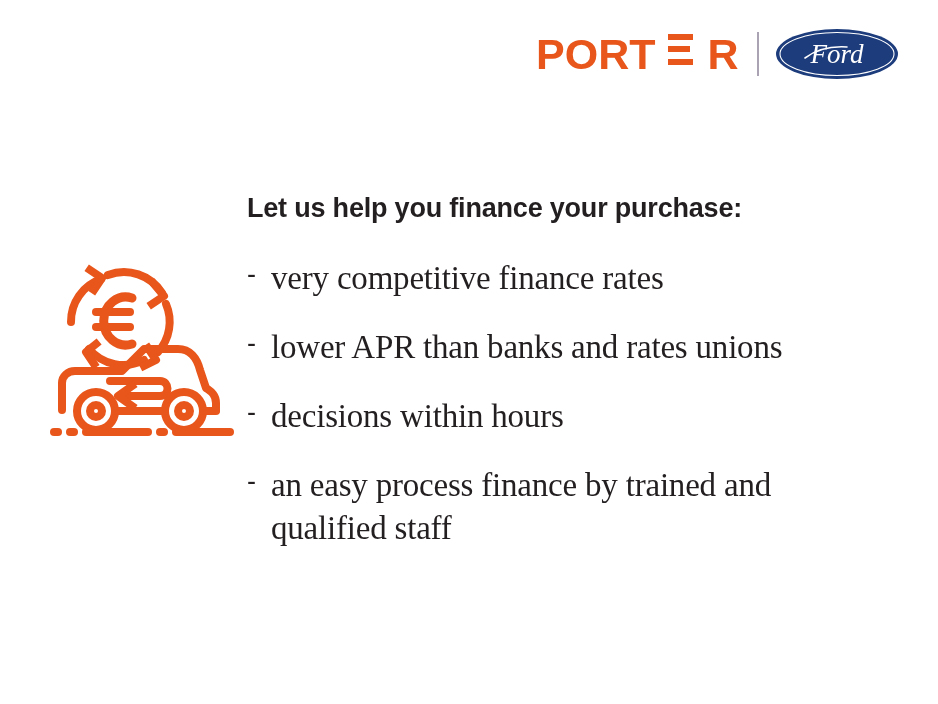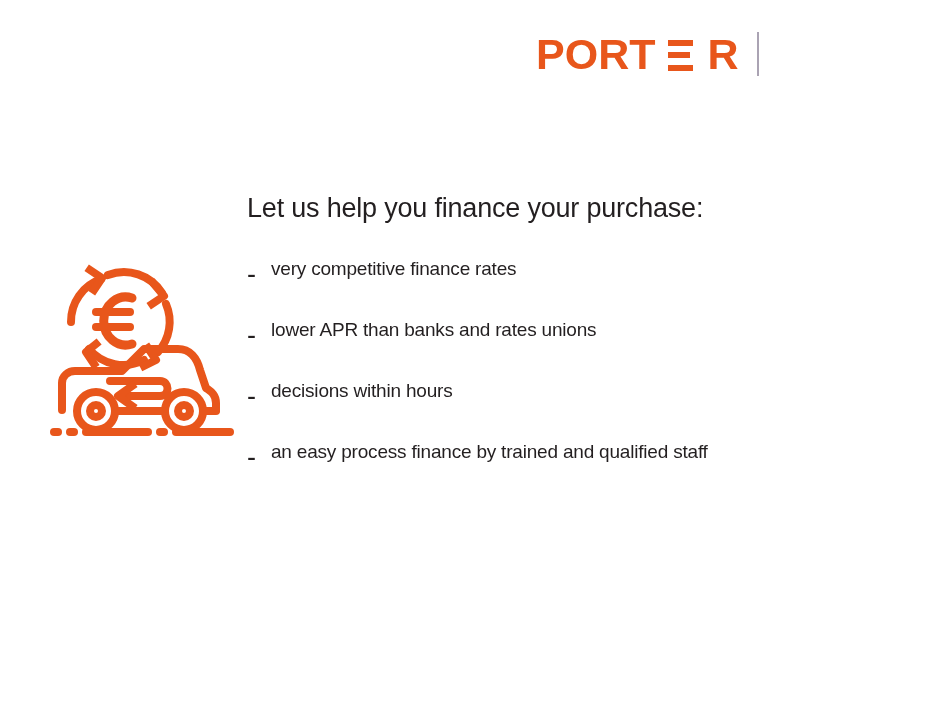--- a/index.html
+++ b/index.html
@@ -27,21 +27,20 @@
   .logo-lockup {
     position: absolute;
     top: 26px;
     left: 536px;
     display: flex;
     align-items: center;
     height: 56px;
   }
   .porter-wordmark {
     display: flex;
-    align-items: center;
     font-family: "Liberation Sans", sans-serif;
     font-weight: bold;
     font-size: 43px;
     letter-spacing: -0.5px;
     color: #E8561B;
     line-height: 1;
     gap: 12px;
   }
   .porter-text {
     font-weight: bold;
@@ -99,21 +98,21 @@
   
   .content {
     position: absolute;
     left: 247px;
     top: 193px;
     width: 640px;
   }
   .headline {
     font-family: "Liberation Sans", sans-serif;
     font-size: 27px;
-    font-weight: normal;
+    font-weight: bold;
     color: #231F20;
     line-height: 1.15;
     letter-spacing: -0.2px;
     margin: 0 0 33px 0;
     white-space: nowrap;
   }
   .bullet-list {
     list-style: none;
     margin: 0;
     padding: 0;
@@ -127,25 +126,25 @@
   .bullet-dash {
     flex: 0 0 auto;
     width: 24px;
     font-size: 27px;
     color: #231F20;
     line-height: 1.3;
     font-family: "Liberation Sans", sans-serif;
   }
   .bullet-text {
     flex: 1 1 auto;
-    font-size: 19px;
+    font-size: 33px;
     color: #231F20;
     line-height: 1.3;
     letter-spacing: -0.2px;
-    font-family: Liberation Sans, sans-serif;
+    font-family: Liberation Serif, serif;
   }
   .bullet.wrap .bullet-text {
     max-width: 578px;
   }
 </style>
 </head>
 <body>
 
 <div class="slide">
 
@@ -156,20 +155,28 @@
       <span class="porter-e">
           <i></i>
           <i></i>
           <i></i>
         </span>
       <span class="porter-text">R</span>
     </div>
 
     <div class="logo-divider"></div>
 
+    <div class="ford-oval">
+      <svg width="124" height="52" viewBox="0 0 124 52" xmlns="http://www.w3.org/2000/svg">
+        <ellipse cx="62" cy="26" rx="61" ry="25" fill="#1C3C7C"></ellipse>
+        <ellipse cx="62" cy="26" rx="57" ry="21.5" fill="none" stroke="#FFFFFF" stroke-width="1.1"></ellipse>
+        <text x="62" y="35" text-anchor="middle" font-family="'Liberation Serif', serif" font-size="27" font-style="italic" fill="#FFFFFF">Ford</text>
+        <path d="M30 30 C42 21, 56 18, 72 19" stroke="#FFFFFF" stroke-width="1.6" fill="none" stroke-linecap="round"></path>
+      </svg>
+    </div>
 
   </div>
 
   <div class="finance-icon">
     <svg width="196" height="200" viewBox="0 0 196 200" xmlns="http://www.w3.org/2000/svg">
       <g fill="none" stroke="#E8561B" stroke-width="8" stroke-linecap="round" stroke-linejoin="round">
 
         <path d="M27 74 A45 45 0 0 1 57 31"></path>
         <path d="M64 27 A45 45 0 0 1 118 45"></path>
         <path d="M122 56 A45 45 0 0 1 114 104"></path>

